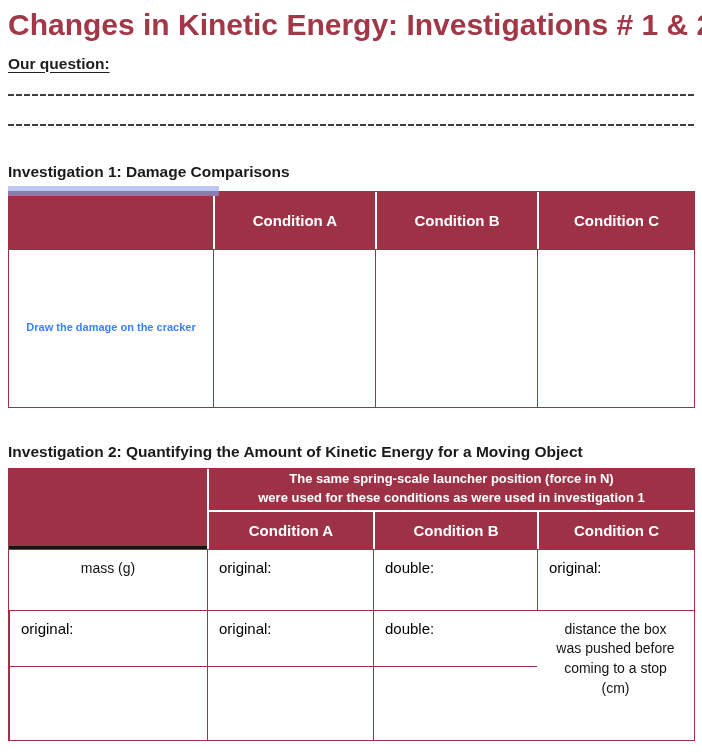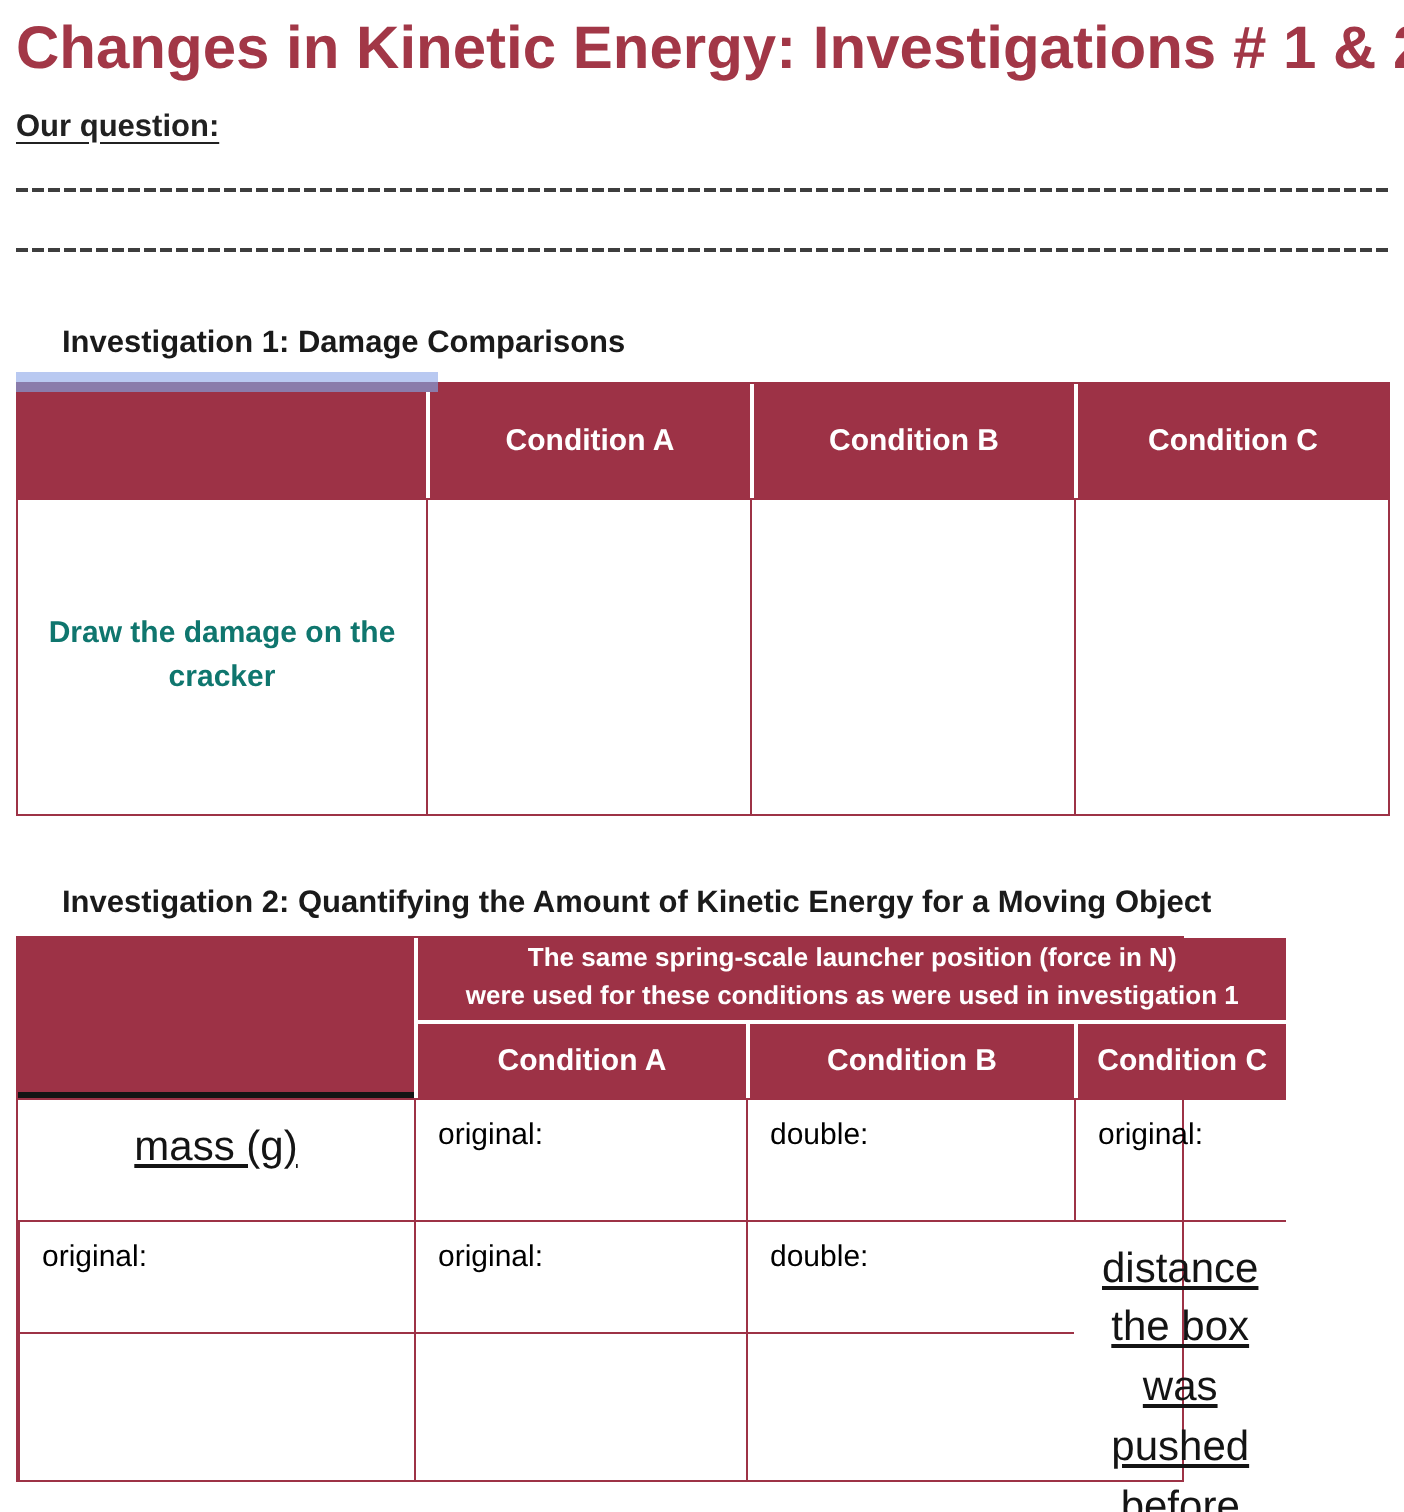--- a/index.html
+++ b/index.html
@@ -40,21 +40,20 @@
     background: repeating-linear-gradient(90deg, #3e3e3e 0 6px, transparent 6px 8px);
   }
   .answer-line.first  { margin-top: 21px; }
   .answer-line.second { margin-top: 28px; }
 
   
   .section-heading {
     font-size: 15.5px;
     font-weight: bold;
     color: #1a1a1a;
-    margin-left: 23px;
   }
   .section-heading.one { margin-top: 37px; }
   .section-heading.two { margin-top: 35px; }
 
   
   .t1 {
     position: relative;
     margin-top: 10px;
     width: 687px;
     border: 1.5px solid #9d3246;
@@ -74,44 +73,44 @@
   }
   .t1 .hcell.wsep { border-left: 2px solid #ffffff; }
   .t1 .bcell { border-top: 1px solid #9d3246; }
   .t1 .bcell.msep { border-left: 1px solid #9d3246; }
   .t1 .rowlabel {
     display: flex;
     align-items: center;
     justify-content: center;
     text-align: center;
     padding: 0 12px;
-    font-size: 15px;
+    font-size: 11px;
     font-weight: bold;
     line-height: 1.45;
-    color: #0f766e;
+    color: #3b82f6;
   }
 
   
   .sel-light {
     position: absolute;
     top: -6px; left: -1.5px;
     width: 211px; height: 6px;
     background: #b9c9f1;
   }
   .sel-dark {
     position: absolute;
     top: -1px; left: -1.5px;
     width: 211px; height: 5px;
     background: #8a7cab;
   }
 
   
   .t2 {
     margin-top: 7px;
-    width: 584px;
+    width: 687px;
     border: 1.5px solid #9d3246;
     display: grid;
     grid-template-columns: 198px 166px 164px 1fr;
     grid-template-rows: 43px 37px 61px 56px 74px;
     background: #fff;
   }
   .t2 .corner {
     grid-column: 1;
     grid-row: 1 / 3;
     background: #9d3246;
@@ -141,24 +140,23 @@
     align-items: center;
     justify-content: center;
     font-size: 15px;
     font-weight: bold;
   }
   .t2 .bcell { border-top: 1px solid #9d3246; }
   .t2 .bcell.msep { border-left: 1px solid #9d3246; }
   .t2 .rowlabel {
     text-align: center;
     padding: 9px 14px 0;
-    font-size: 21px;
+    font-size: 14px;
     line-height: 1.42;
     color: #141414;
-    text-decoration: underline;
   }
   .t2 .value {
     padding: 9px 6px 0 11px;
     font-size: 15px;
     color: #000000;
   }
 </style>
 </head>
 <body>
 

